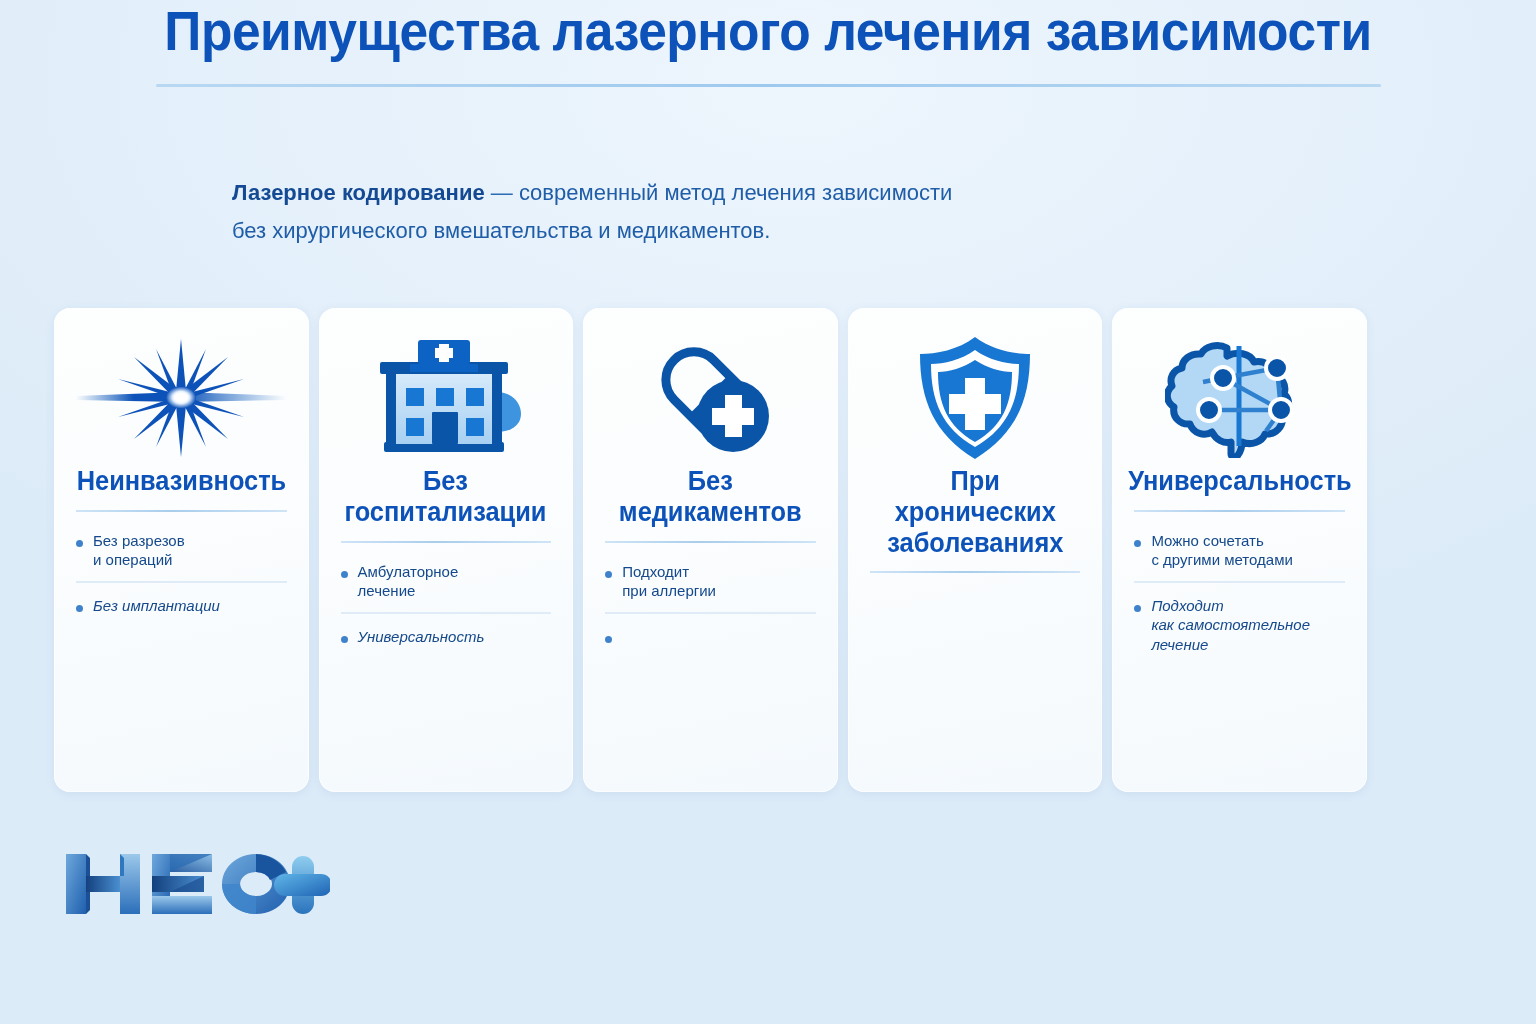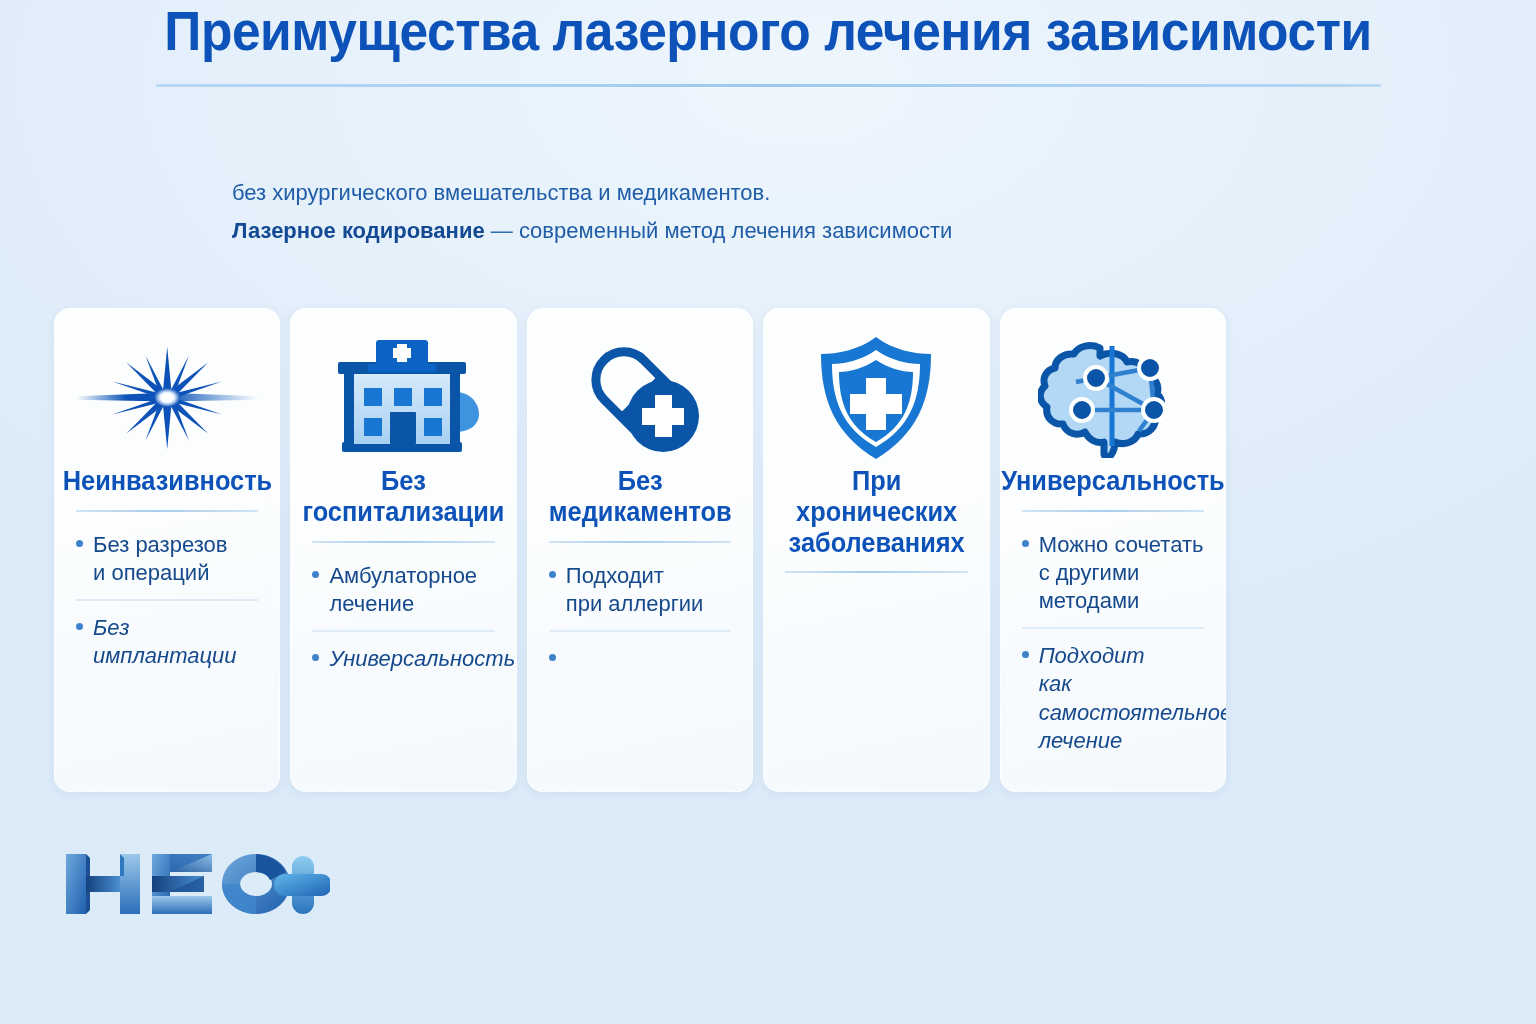--- a/index.html
+++ b/index.html
@@ -65,21 +65,21 @@
     font-weight: 700;
     color: #134a93;
   }
   .subtitle .dash { color: #2d6cb5; }
 
   
   .cards {
     position: absolute;
     top: 308px;
     left: 54px;
-    width: 1172px;
+    width: 1313px;
     height: 484px;
     display: flex;
     gap: 10px;
   }
 
   .card {
     flex: 1 1 0;
     background: linear-gradient(168deg, #fdfefe 0%, #fbfdfe 45%, #f4f9fd 100%);
     border-radius: 16px;
     box-shadow: 0 2px 10px rgba(70,120,180,0.10), 0 0 0 1px rgba(255,255,255,0.65) inset;
@@ -121,21 +121,21 @@
   .bullets {
     width: 100%;
     list-style: none;
   }
 
   .bullet {
     display: flex;
     align-items: flex-start;
     gap: 10px;
     padding: 13px 0 12px;
-    font-size: 22px;
+    font-size: 15px;
     line-height: 1.28;
     color: #15498c;
     border-bottom: 2px solid #dfecf8;
   }
   .bullet:last-child { border-bottom: none; font-style: italic; }
 
   .dot {
     flex: 0 0 auto;
     width: 7px;
     height: 7px;
@@ -159,22 +159,22 @@
 <body>
 
 <div class="page">
 
   <div class="header">
     <div class="main-title">Преимущества лазерного лечения зависимости</div>
     <div class="title-rule"></div>
   </div>
 
   <div class="subtitle">
+    <div><span class="strong">Лазерное кодирование</span><span class="dash"> — </span><span>современный метод лечения зависимости</span></div>
     <div>без хирургического вмешательства и медикаментов.</div>
-    <div><span class="strong">Лазерное кодирование</span><span class="dash"> — </span><span>современный метод лечения зависимости</span></div>
   </div>
 
   <div class="cards">
 
     <div class="card">
       <div class="icon-box">
         <svg width="210" height="118" viewBox="0 0 210 118" aria-hidden="true">
           <defs>
             <linearGradient id="beamL" x1="0" y1="0" x2="1" y2="0">
               <stop offset="0" stop-color="#1565c0" stop-opacity="0"></stop>

